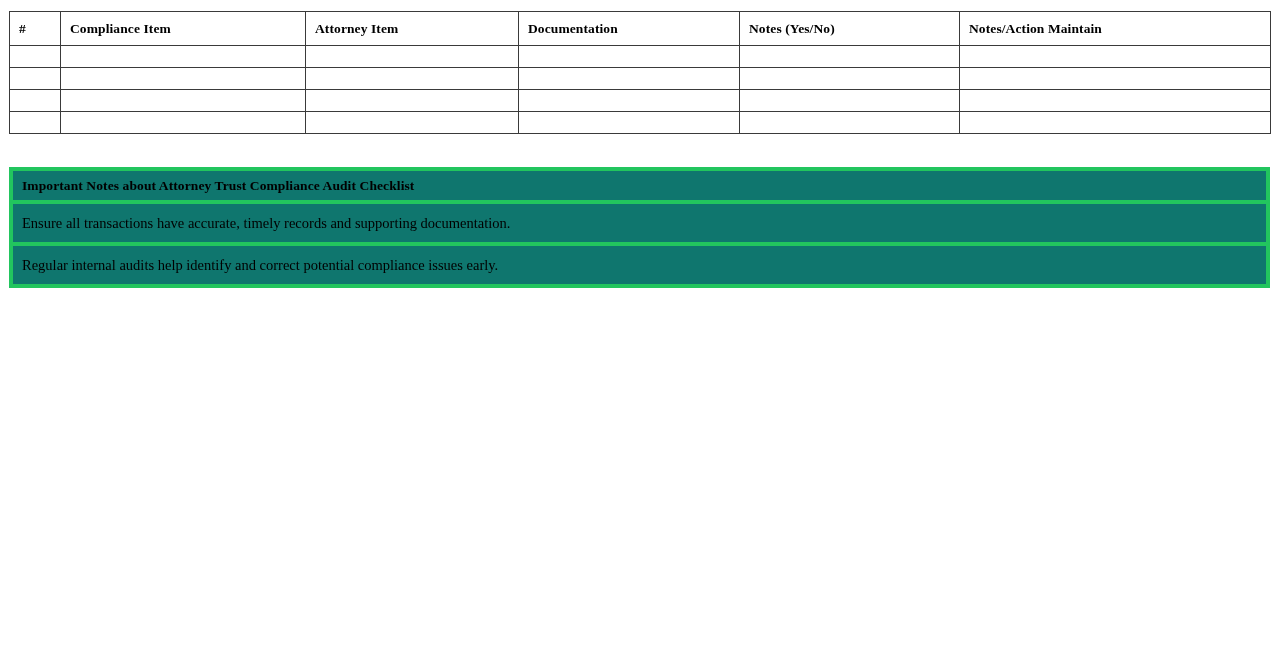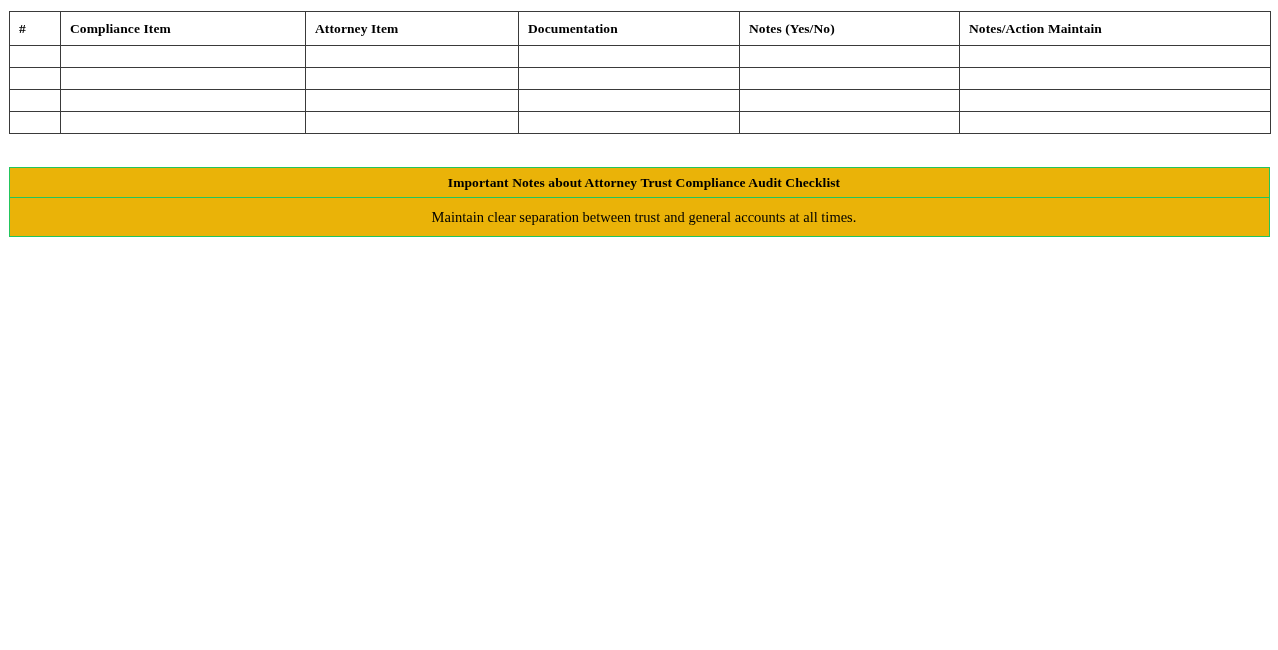--- a/index.html
+++ b/index.html
@@ -63,28 +63,27 @@
   .notes-table {
     position: absolute;
     left: 9px;
     top: 167px;
     width: 1261px;
     border-collapse: collapse;
     table-layout: fixed;
     background: #ffffff;
   }
   .notes-table td {
-    border: 1px solid #22c55e;
-    background: #eab308;
+    border: 4px solid #22c55e;
+    background: #0f766e;
     height: 38px;
     padding: 0 0 0 9px;
     vertical-align: middle;
     font-size: 14.5px;
     line-height: 1.15;
-    text-align: center;
   }
   .notes-table td.notes-heading {
     font-weight: bold;
     font-size: 13.5px;
     height: 29px;
     letter-spacing: 0.1px;
   }
 </style>
 </head>
 <body>
@@ -145,18 +144,21 @@
       </tr>
     </tbody>
   </table>
 
   <table class="notes-table">
     <tbody>
       <tr>
         <td class="notes-heading">Important Notes about Attorney Trust Compliance Audit Checklist</td>
       </tr>
       <tr>
-        <td>Maintain clear separation between trust and general accounts at all times.</td>
+        <td>Ensure all transactions have accurate, timely records and supporting documentation.</td>
+      </tr>
+      <tr>
+        <td>Regular internal audits help identify and correct potential compliance issues early.</td>
       </tr>
     </tbody>
   </table>
 
 </div>
 
 </body></html>

